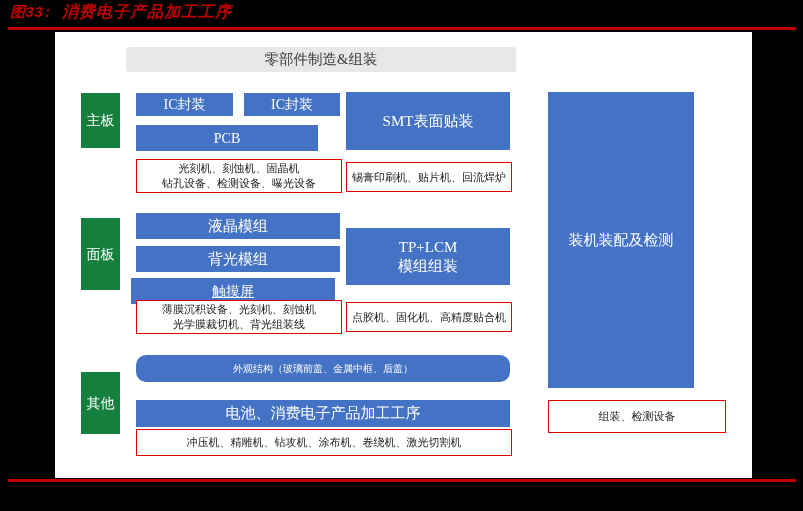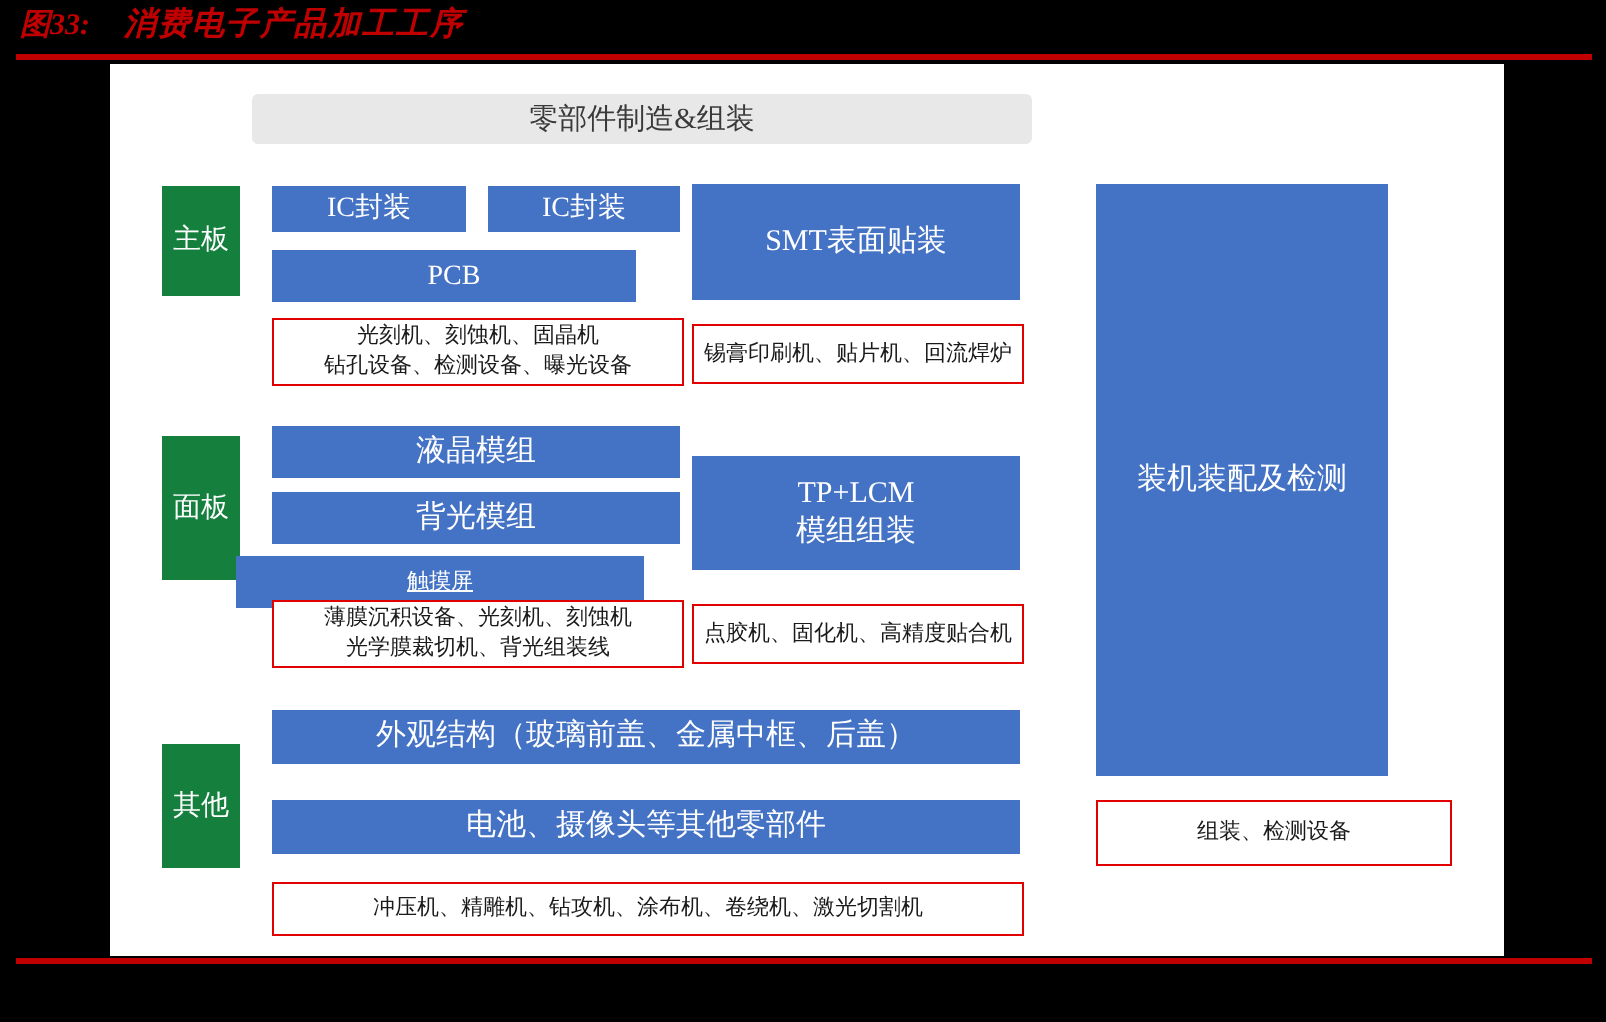--- a/index.html
+++ b/index.html
@@ -20,20 +20,21 @@
     height: 511px;
     background: #000000;
   }
 
   
   .title-bar {
     position: absolute;
     left: 0; top: 0;
     width: 803px;
     height: 32px;
+    font-family: Liberation Mono, monospace;
   }
   .title-num {
     position: absolute;
     left: 10px; top: 3px;
     font-size: 15px;
     font-weight: bold;
     font-style: italic;
     color: #C00000;
     letter-spacing: 0px;
     white-space: nowrap;
@@ -121,25 +122,25 @@
 
   
   .b-ic-manu  { left: 81px;  top: 61px;  width: 97px;  height: 23px; }
   .b-ic-pack  { left: 189px; top: 61px;  width: 96px;  height: 23px; }
   .b-pcb      { left: 81px;  top: 93px;  width: 182px; height: 26px; }
   .b-smt      { left: 291px; top: 60px;  width: 164px; height: 58px; font-size: 15px; }
 
   
   .b-lcd      { left: 81px;  top: 181px; width: 204px; height: 26px; font-size: 15px; }
   .b-backlight{ left: 81px;  top: 214px; width: 204px; height: 26px; font-size: 15px; }
-  .b-touch    { left: 63px;  top: 246px; width: 204px; height: 26px; font-size: 11px; text-decoration: underline; }
+  .b-touch    { left: 76px;  top: 246px; width: 204px; height: 26px; font-size: 14px; text-decoration: underline; }
   .b-tplcm    { left: 291px; top: 196px; width: 164px; height: 57px; font-size: 15px; }
 
   
-  .b-exterior { left: 81px;  top: 323px; width: 374px; height: 27px; font-size: 15px; }
+  .b-exterior { left: 81px;  top: 323px; width: 374px; height: 27px; font-size: 10px; border-radius: 10px; }
   .b-other    { left: 81px;  top: 368px; width: 374px; height: 27px; font-size: 15px; }
 
   
   .b-assembly { left: 493px; top: 60px;  width: 146px; height: 296px; font-size: 15px; }
 
   
   .eqbox {
     position: absolute;
     background: #FFFFFF;
     border: 1.6px solid #E00000;
@@ -149,21 +150,21 @@
     justify-content: center;
     text-align: center;
     white-space: pre-line;
     font-size: 11px;
     line-height: 15px;
   }
   .e-main-left  { left: 81px;  top: 127px; width: 204px; height: 32px; }
   .e-main-right { left: 291px; top: 130px; width: 164px; height: 28px; }
   .e-panel-left { left: 81px;  top: 268px; width: 204px; height: 32px; }
   .e-panel-right{ left: 291px; top: 270px; width: 164px; height: 28px; }
-  .e-other      { left: 81px;  top: 397px; width: 374px; height: 25px; margin-top: 12px; }
+  .e-other      { left: 81px;  top: 397px; width: 374px; height: 25px; }
   .e-assembly   { left: 493px; top: 368px; width: 176px; height: 31px; }
 </style>
 </head>
 <body>
 
 <div id="root">
 
   <div class="title-bar">
     <div class="title-num">图33:</div>
     <div class="title-text">消费电子产品加工工序</div>
@@ -195,21 +196,21 @@
     <div class="blue b-backlight">背光模组</div>
     <div class="blue b-lcd">液晶模组</div>
     <div class="blue b-touch">触摸屏</div>
     <div class="blue b-tplcm">TP+LCM
 模组组装</div>
     <div class="eqbox e-panel-left">薄膜沉积设备、光刻机、刻蚀机
 光学膜裁切机、背光组装线</div>
     <div class="eqbox e-panel-right">点胶机、固化机、高精度贴合机</div>
 
     <div class="blue b-exterior">外观结构（玻璃前盖、金属中框、后盖）</div>
-    <div class="blue b-other">电池、摄像头等其他零部件</div>
+    <div class="blue b-other">电池、消费电子产品加工工序</div>
     <div class="eqbox e-other">冲压机、精雕机、钻攻机、涂布机、卷绕机、激光切割机</div>
 
     <div class="blue b-assembly">装机装配及检测</div>
     <div class="eqbox e-assembly">组装、检测设备</div>
 
   </div>
 
   <div class="rule-bottom"></div>
 </div>
 

